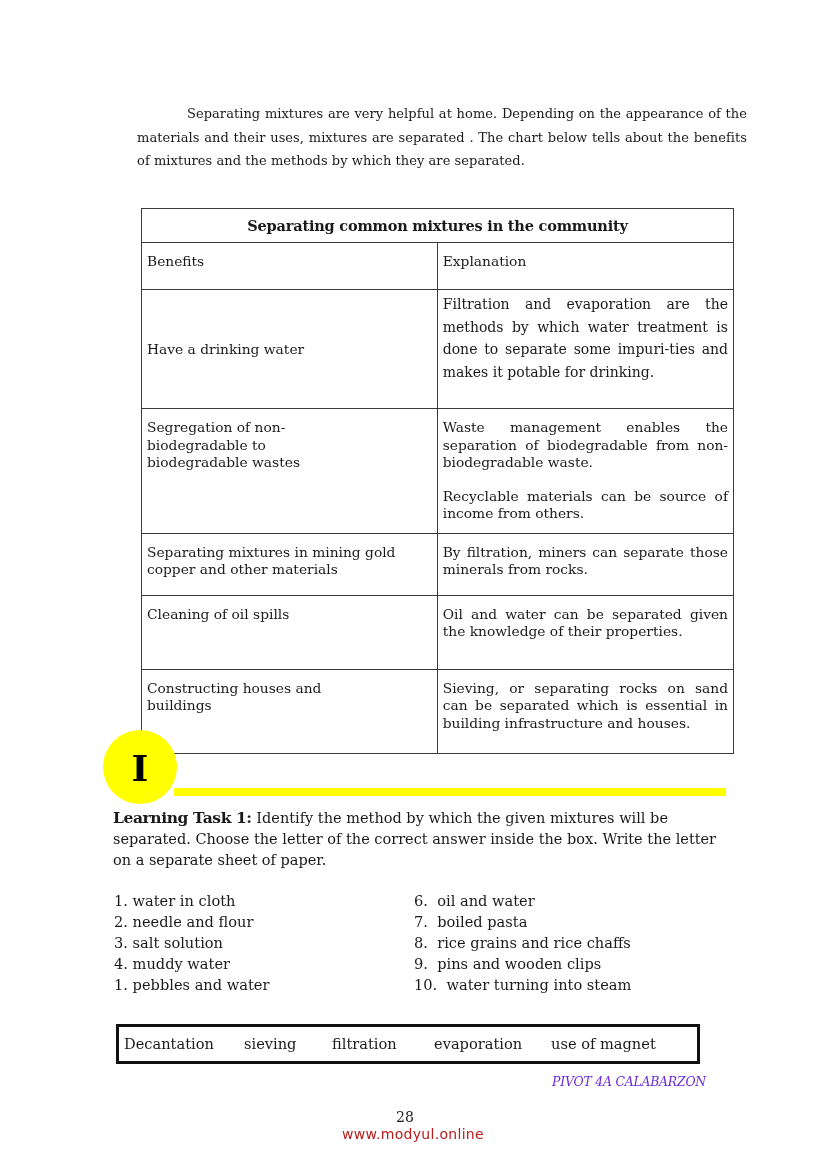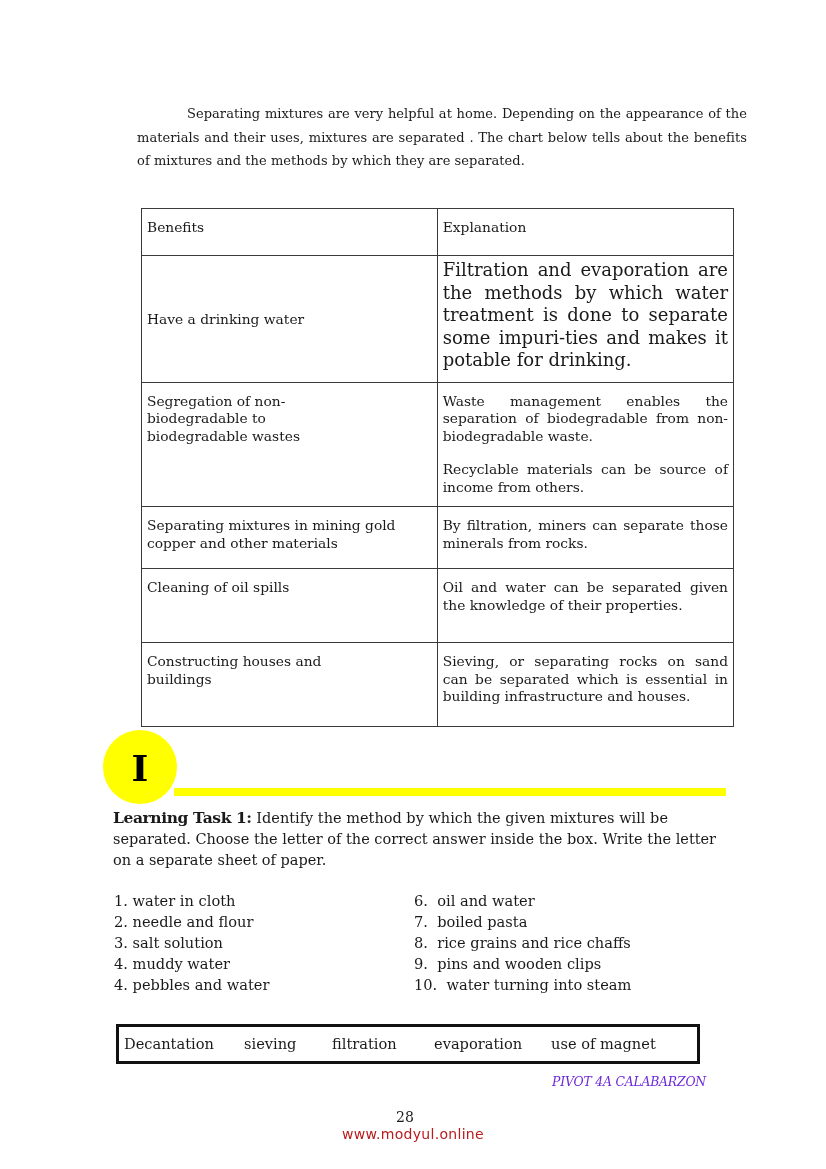--- a/index.html
+++ b/index.html
@@ -14,21 +14,21 @@
                 border-collapse: collapse; font-family: "DejaVu Serif", serif;
                 font-size: 13.8px; }
   table.chart td, table.chart th { border: 1.6px solid #3a3a3a; vertical-align: top;
                 padding: 10px 5px; }
   table.chart th.title { height: 33px; vertical-align: middle; font-weight: bold;
                 font-size: 14.5px; padding: 0; text-align: center; letter-spacing: -0.2px; }
   td.hdr { height: 26px; vertical-align: middle; padding-top: 2px; }
   .c1 { width: 285px; }
   .c2 { width: 286px; }
   td.exp { text-align: justify; line-height: 17.5px; }
-  td.exp.big { line-height: 22.5px; font-size: 18px; padding-top: 3px; }
+  td.exp.big { line-height: 22.5px; font-size: 14px; padding-top: 3px; }
   td.ben { line-height: 17.5px; }
   td.ben.mid { vertical-align: middle; line-height: 22px; }
   .p2 { margin-top: 16px; display: block; }
 
   .badge { position: absolute; left: 103px; top: 730px; width: 74px; height: 74px;
            border-radius: 50%; background: #ffff00; text-align: center;
            font-family: "DejaVu Serif", serif; font-weight: bold; font-size: 36px;
            line-height: 76px; color: #000; }
   .yellow-bar { position: absolute; left: 174px; top: 788px; width: 552px; height: 8px;
                 background: #ffff00; }
@@ -57,20 +57,23 @@
                font-family: "DejaVu Sans", sans-serif; font-size: 14px; color: #b91c1c;
                letter-spacing: 0.3px; }
 </style>
 </head>
 <body>
 
 <div class="intro"><span class="indent"></span><span>Separating mixtures are very helpful at home.  Depending on the appearance of the materials and their uses, mixtures are separated .  The chart below tells about the benefits of mixtures and the methods by which they are separated.</span></div>
 
 <table class="chart">
   <tbody>
+      <tr>
+    <th class="title" colspan="2">Separating common mixtures in the community</th>
+  </tr>
   <tr>
     <td class="hdr c1">Benefits</td>
     <td class="hdr c2">Explanation</td>
   </tr>
   <tr style="height:119px">
     <td class="ben mid">Have a drinking water</td>
     <td class="exp big">Filtration and evaporation are the methods by which water treatment is done to separate some impuri-ties and makes it potable for drinking.</td>
   </tr>
   <tr style="height:123px">
     <td class="ben">
@@ -101,21 +104,21 @@
 <div class="badge">I</div>
 <div class="yellow-bar"></div>
 
 <div class="task"><span class="lbl">Learning Task 1:</span><span> Identify the method  by which the given mixtures will be separated. Choose the letter of the correct answer inside the box. Write the  letter on a separate sheet of paper.</span></div>
 
 <div class="items left">
   <div>1. water in cloth</div>
   <div>2. needle and flour</div>
   <div>3. salt solution</div>
   <div>4. muddy water</div>
-  <div>4. pebbles and water</div>
+  <div>1. pebbles and water</div>
 </div>
 <div class="items right">
   <div>6.  oil and water</div>
   <div>7.  boiled pasta</div>
   <div>8.  rice grains and rice chaffs</div>
   <div>9.  pins and wooden clips</div>
   <div>10.  water turning into steam</div>
 </div>
 
 <div class="choices">

